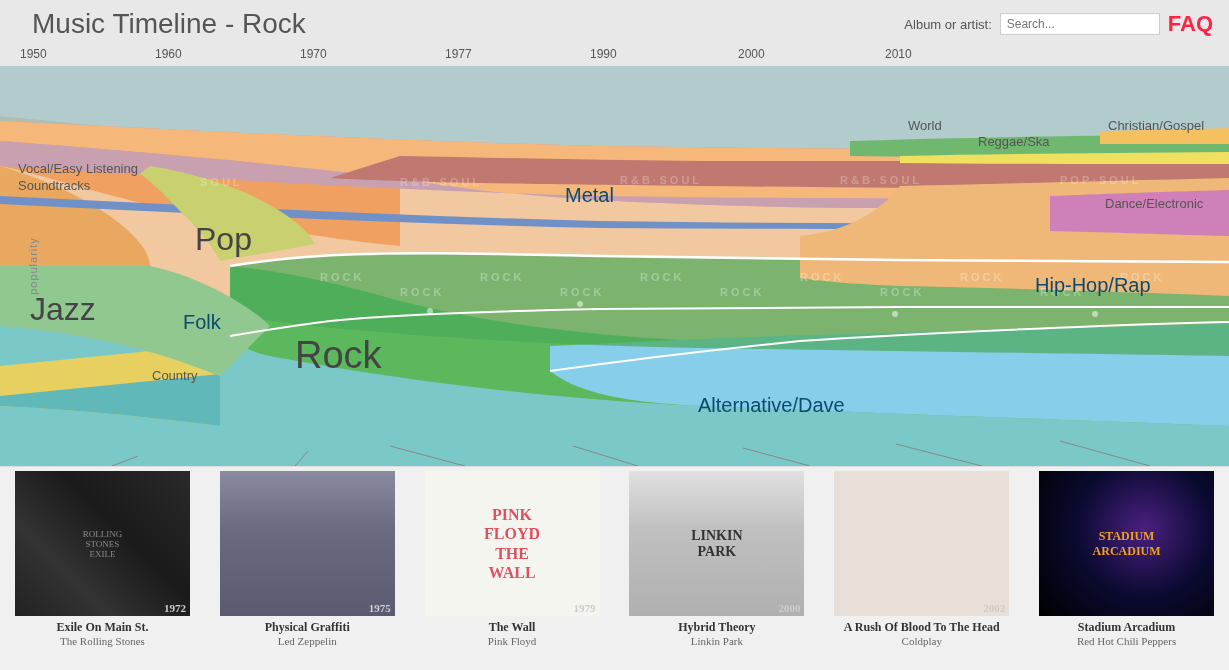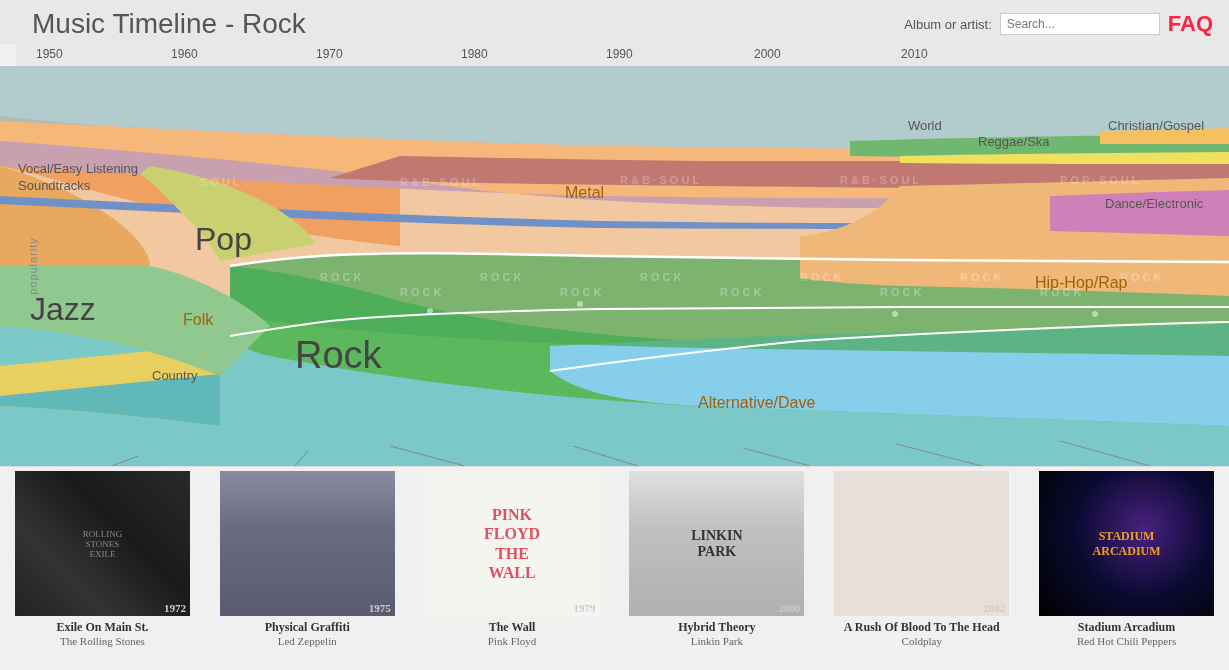--- a/index.html
+++ b/index.html
@@ -46,21 +46,20 @@
       width: 1229px;
       height: 440px;
       overflow: hidden;
     }
 
     #year-axis {
       display: flex;
       padding: 2px 4px;
       background: #e8e8e8;
       position: relative;
-      margin-left: 16px;
     }
     .year-label {
       position: absolute;
       font-size: 12px;
       color: #555;
     }
 
     #chart-area {
       position: relative;
       width: 1229px;
@@ -85,22 +84,22 @@
       font-size: 14px;
       color: #555;
       pointer-events: none;
       z-index: 5;
     }
     .genre-label.large {
       font-size: 32px;
       color: #444;
     }
     .genre-label.medium {
-      font-size: 16px;
-      color: #a16207;
+      font-size: 20px;
+      color: #0c4a6e;
     }
     .genre-label.small {
       font-size: 13px;
       color: #555;
     }
 
     #albums-section {
       display: flex;
       background: #f0f0f0;
       height: 200px;
@@ -165,21 +164,21 @@
     <span id="album-label">Album or artist:</span>
     <input id="search-input" type="text" placeholder="Search..." style="">
     <a id="faq-link">FAQ</a>
   </div>
 </div>
 
 <div id="year-axis" style="height:22px; position:relative; background:#e8e8e8;">
 <span class="year-label" style="left: 20px; top: 3px;">1950</span>
     <span class="year-label" style="left: 155px; top: 3px;">1960</span>
     <span class="year-label" style="left: 300px; top: 3px;">1970</span>
-    <span class="year-label" style="left: 445px; top: 3px;">1980</span>
+    <span class="year-label" style="left: 445px; top: 3px;">1977</span>
     <span class="year-label" style="left: 590px; top: 3px;">1990</span>
     <span class="year-label" style="left: 738px; top: 3px;">2000</span>
     <span class="year-label" style="left: 885px; top: 3px;">2010</span>
   </div>
 
 <div id="timeline-container">
   <div id="chart-area">
     <span id="popularity-label">popularity</span>
 
     <svg id="main-svg" viewBox="0 0 1229 400" preserveAspectRatio="none">

